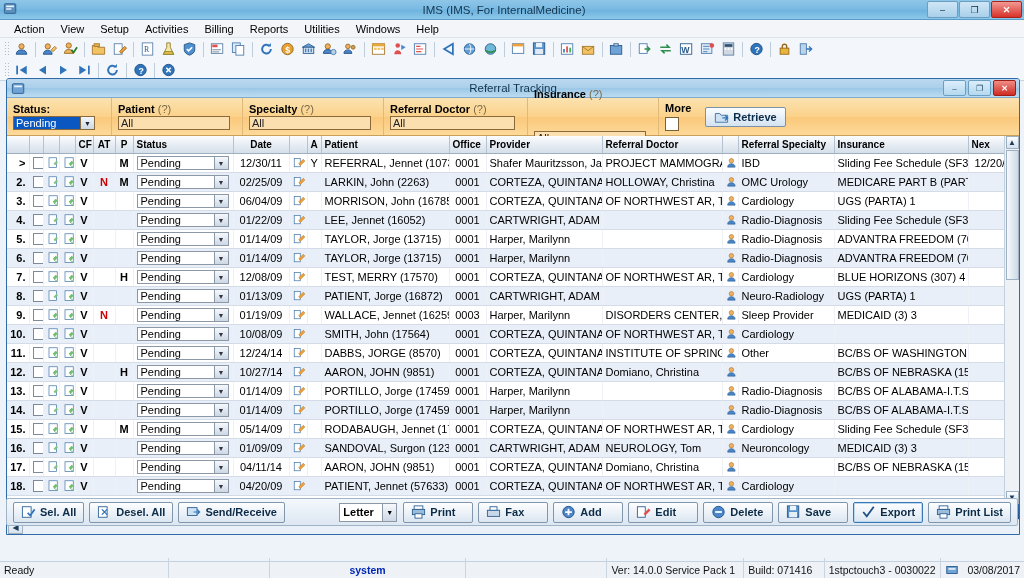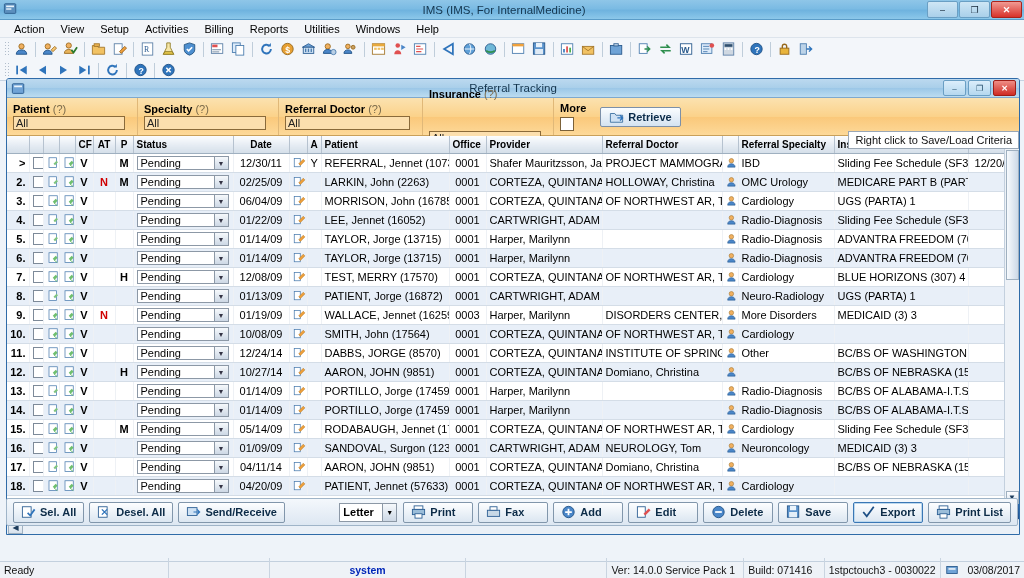--- a/index.html
+++ b/index.html
@@ -499,20 +499,27 @@
       </div>
       <div class="m-txt">Referral Tracking</div>
       <div class="mdi-btns">
         <div class="mdi-btn">–</div>
         <div class="mdi-btn">❐</div>
         <div class="mdi-btn close">✕</div>
       </div>
     </div>
 
     <div class="criteria">
+      <div class="cfield" style="width:94px;">
+        <div class="lbl">Status:</div>
+        <div class="cbox drop" style="width:82px;">
+          <div class="val sel" style="background:#0a57c2;color:#fff;">Pending</div>
+          <div class="arrow">▼</div>
+        </div>
+      </div>
 
       <div class="cfield" style="width:120px;">
         <div class="lbl">
           <span>Patient</span>
           <span class="q">(?)</span>
         </div>
         <div class="cbox" style="width:112px;">All</div>
       </div>
 
       <div class="cfield" style="width:130px;">
@@ -545,21 +552,20 @@
       </div>
 
       <div class="retrieve">
         <svg class="ico" viewBox="0 0 16 16">
             <path d="M1 4h5l1.5 2H15v8H1z" fill="#cfe2f4" stroke="#3a6f9f"></path>
             <path d="M9 9h5M12 6l3 3-3 3" stroke="#2f74bb" stroke-width="1.4" fill="none"></path>
           </svg>
         <span>Retrieve</span>
       </div>
 
-      <div class="tooltip">Right click to Save/Load Criteria</div>
     </div>
 
     <div class="gridwrap">
       <div class="gridscroll">
         <div style="flex:1;overflow:hidden;">
           <table class="grid">
             <colgroup>
               <col style="width:22px">
                 <col style="width:14px">
                 <col style="width:16px">
@@ -949,21 +955,21 @@
                     </svg></td>
                   <td class="c"></td>
                   <td>WALLACE, Jennet (16259)</td>
                   <td class="c">0003</td>
                   <td>Harper, Marilynn</td>
                   <td>DISORDERS CENTER, Serv</td>
                   <td class="c"><svg class="rdico" viewBox="0 0 16 16">
                       <circle cx="6.5" cy="5" r="3" fill="#f0b060" stroke="#9a6a20" stroke-width=".7"></circle>
                       <path d="M1.5 13.5c0-3 2.2-4.6 5-4.6s5 1.6 5 4.6z" fill="#4a86c8" stroke="#1d4f85" stroke-width=".7"></path>
                     </svg></td>
-                  <td>More Disorders</td>
+                  <td>Sleep Provider</td>
                   <td>MEDICAID  (3)    3</td>
                   <td class="c"></td>
                 </tr>
                 <tr class="alt">
                   <td class="rnum">10.</td>
                   <td class="c"><span class="chk"></span></td>
                   <td class="c"><svg class="rdico" viewBox="0 0 16 16">
                       <rect x="2" y="1" width="11" height="13" fill="#fff" stroke="#4a7cae"></rect>
                       <path d="M7 9l4-4 2.5 2.5-4 4z" fill="#6fbf6f"></path>
                       <path d="M9 11l4 3" stroke="#4caf50"></path>

